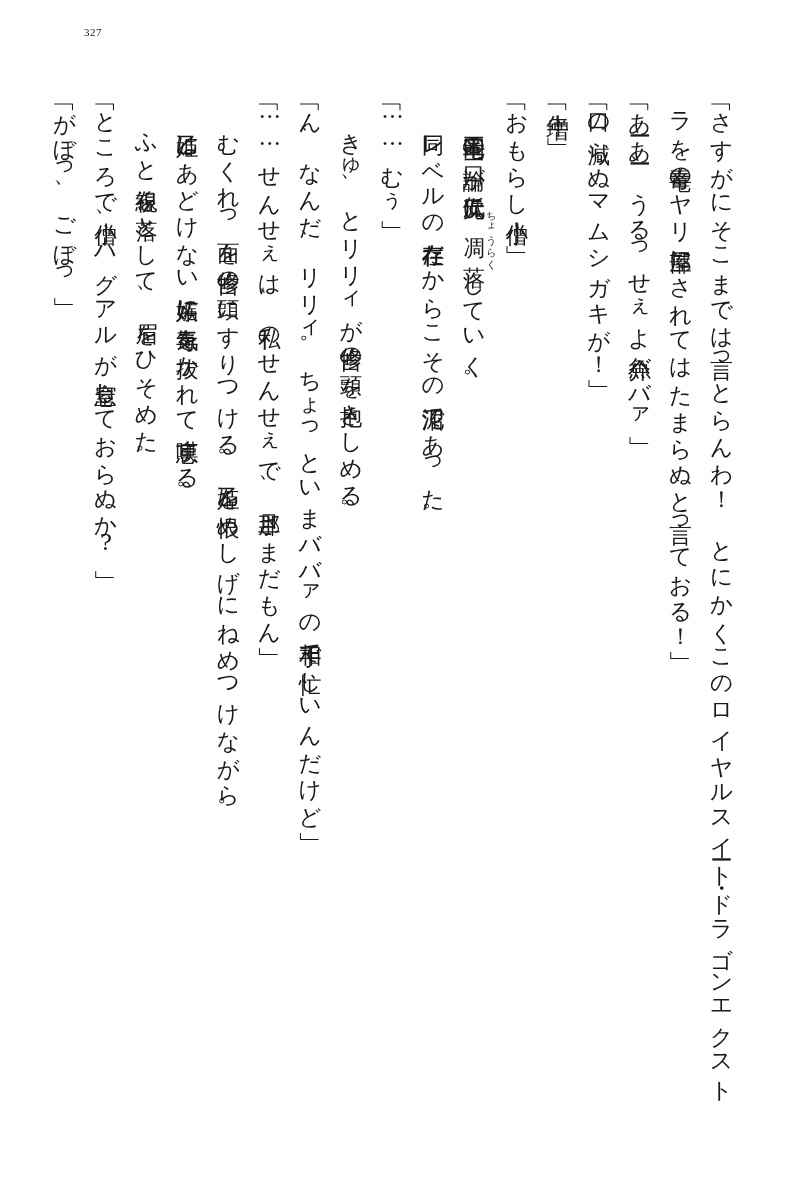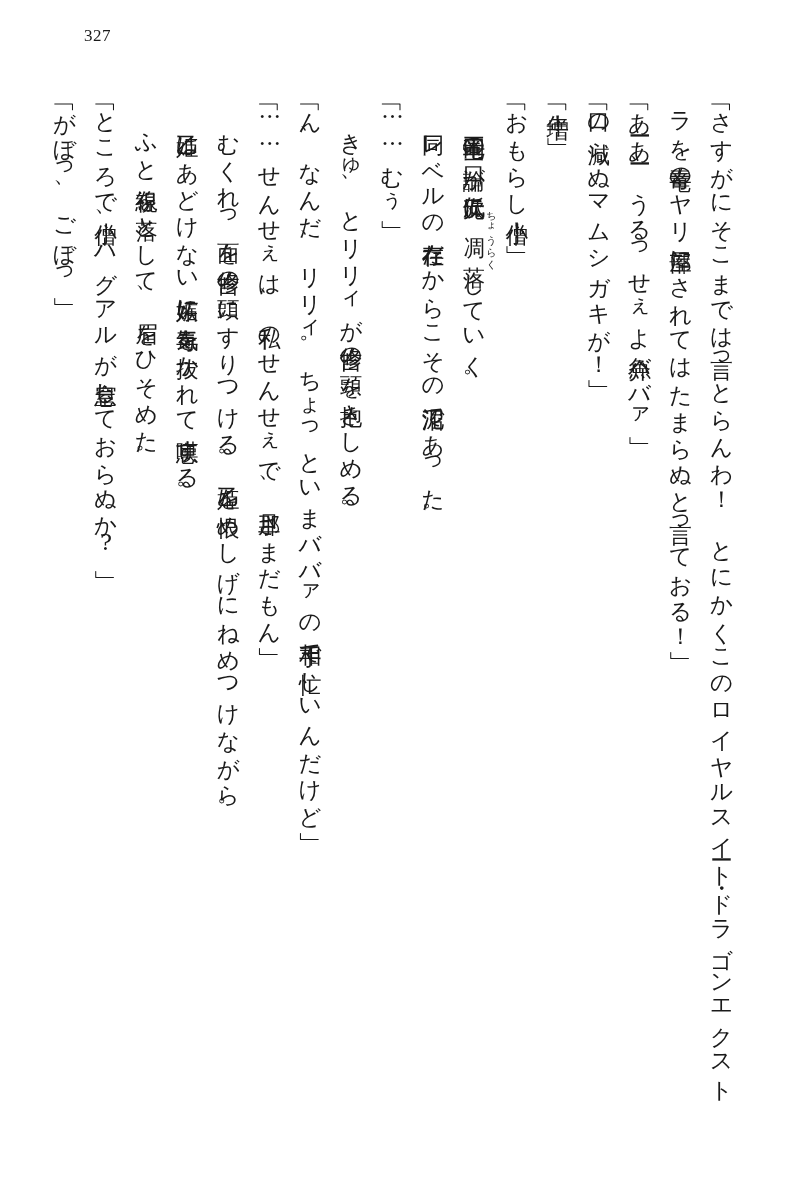--- a/index.html
+++ b/index.html
@@ -21,21 +21,21 @@
     height: 1200px;
     background: #ffffff;
     box-sizing: border-box;
   }
 
   
   .page-number {
     position: absolute;
     top: 26px;
     left: 84px;
-    font-size: 17px;
+    font-size: 11px;
     letter-spacing: 0.5px;
     color: #1a1a1a;
     font-family: "Liberation Serif", "DejaVu Serif", serif;
   }
 
   
   .body-text {
     position: absolute;
     top: 96px;
     right: 58px;

